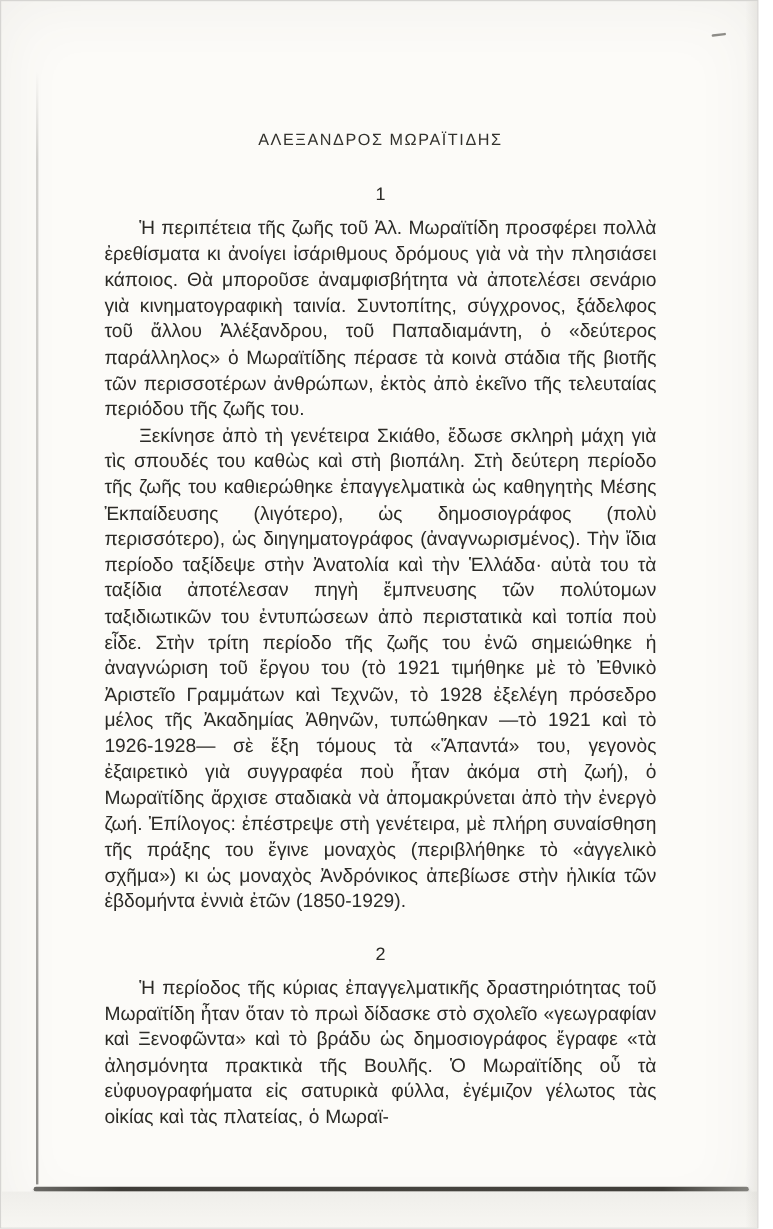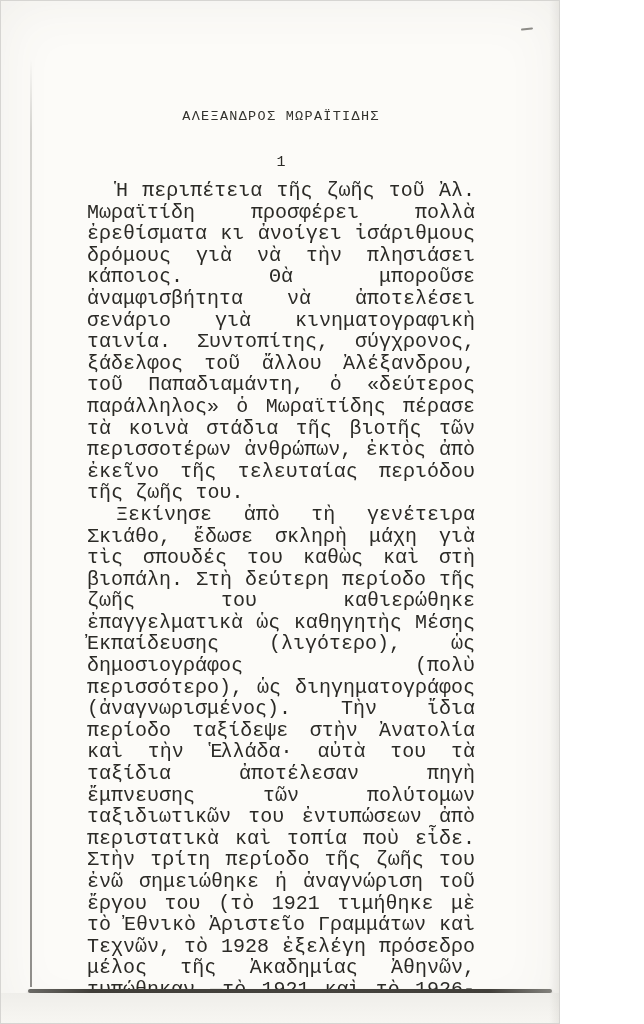--- a/index.html
+++ b/index.html
@@ -2,28 +2,28 @@
 <html><head>
 <meta charset="utf-8">
 <style>
   html, body {
     margin: 0;
     padding: 0;
     background: #ffffff;
   }
   .scan-page {
     position: relative;
-    width: 560px;
+    width: 632px;
     height: 1024px;
     background: #fcfbf8;
     box-sizing: border-box;
     border: 1px solid #d6d5d2;
     box-shadow: inset 0 0 55px rgba(90, 85, 70, 0.07);
     overflow: hidden;
-    font-family: Liberation Mono, monospace;
+    font-family: Liberation Sans, sans-serif;
     color: #2b2a26;
   }
   
   .left-edge-line {
     position: absolute;
     left: 29px;
     top: 58px;
     bottom: 36px;
     width: 2px;
     background: linear-gradient(to bottom,
@@ -89,21 +89,21 @@
     text-align: center;
     font-size: 15px;
     margin: 0 0 9px 0;
     color: #2b2a26;
   }
   .section-number.second {
     margin-top: 24px;
   }
   .para {
     margin: 0;
-    font-size: 20px;
+    font-size: 16px;
     line-height: 21.6px;
     text-align: justify;
     text-indent: 29px;
     color: #2b2a26;
     word-spacing: 0.3px;
   }
 </style>
 </head>
 <body>
 

